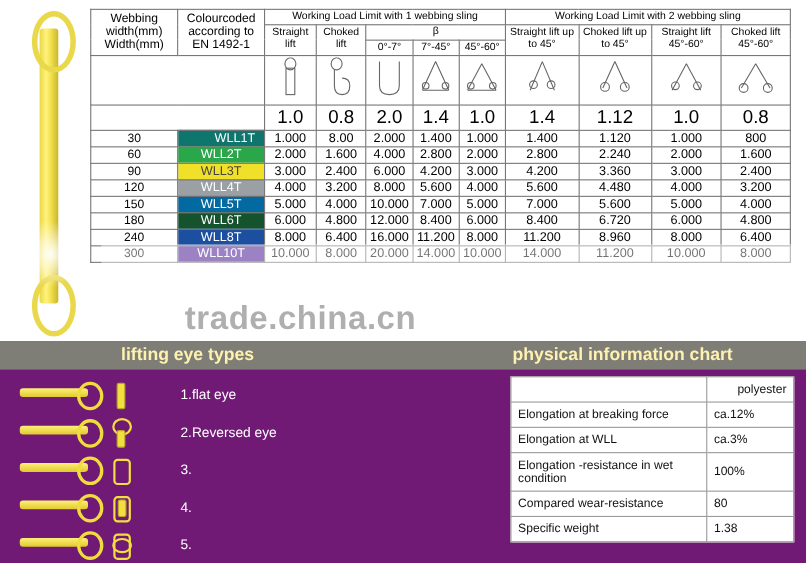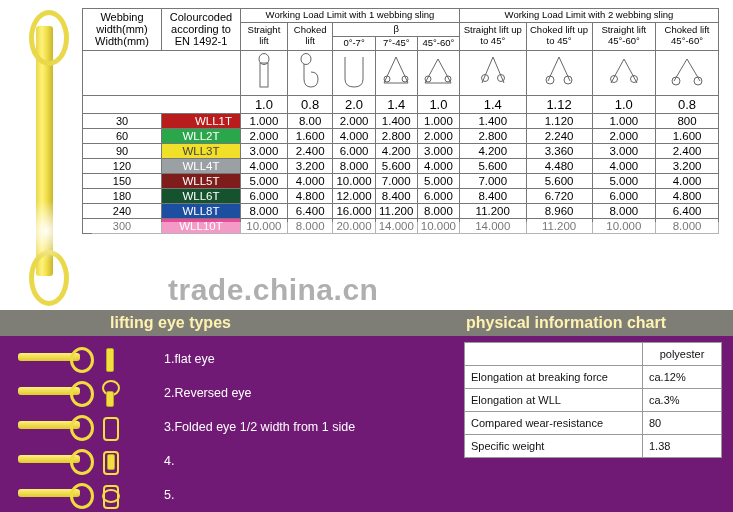--- a/index.html
+++ b/index.html
@@ -15,36 +15,36 @@
   .sling-loop.top{left:29px;top:10px;}
   .sling-loop.bot{left:29px;top:250px;}
   .sling-glow{position:absolute;left:18px;top:200px;width:56px;height:62px;background:radial-gradient(ellipse at center,rgba(255,255,255,.95) 0%,rgba(255,255,255,0) 70%);}
 
   
   table.main{position:absolute;left:82px;top:8px;border-collapse:collapse;width:637px;font-size:11px;color:#000;}
   table.main td,table.main th{border:1px solid #777;padding:1px 3px;text-align:center;vertical-align:middle;background:#fff;font-weight:normal;}
   .hdr{background:#eceae4;}
   .lead{background:#efece6;font-weight:bold;}
   .smallhdr{font-size:9.5px;line-height:1.15;margin-top:21px;}
-  .ratio{font-size:13px;background:#fff;}
+  .ratio{font-size:17px;background:#fff;}
   .wcol{width:72px;}
   .ccol{width:72px;}
   .dcell{height:42px;}
   td.valcell{font-size:11.5px;}
 
   
   .cc{color:#fff;font-weight:bold;font-size:11.5px;text-align:center;}
-  .cc.violet{background:#b91c1c;padding-left:28px;}
+  .cc.violet{background:#0f766e;padding-left:28px;}
   .cc.green{background:#2aa64b;}
   .cc.yellow{background:#f0e02a;color:#444;}
   .cc.grey{background:#9aa0a4;}
-  .cc.red{background:#7f1d1d;}
+  .cc.red{background:#0369a1;}
   .cc.brown{background:#14532d;}
   .cc.blue{background:#1d4fa0;}
-  .cc.orange{background:#ec4899;}
+  .cc.orange{background:#4c1d95;}
 
   
   .wm{position:absolute;font-weight:bold;color:rgba(120,120,120,.42);pointer-events:none;margin-top:45px;}
   #wm1{left:168px;top:228px;font-size:30px;letter-spacing:.5px;color:rgba(110,110,110,.55);}
   #wmband{position:absolute;left:92px;top:222px;width:637px;height:52px;background:rgba(255,255,255,.45);pointer-events:none;}
 
   
   #bottom{position:absolute;left:0;top:310px;width:733px;height:252px;background:#701a75;}
   #bottomband{position:absolute;left:0;top:0;width:733px;height:26px;background:#7e7e76;}
   .band-title{position:absolute;top:4px;font-weight:bold;font-size:16px;color:#fff2b0;}
@@ -62,21 +62,21 @@
 
   
   .thumb{position:absolute;left:18px;width:72px;height:22px;}
   .thumb .bar{position:absolute;left:0;top:7px;width:62px;height:8px;background:linear-gradient(180deg,#fff07a,#e0c92c);border-radius:3px;}
   .thumb .eye{position:absolute;left:52px;top:1px;width:18px;height:20px;border:3px solid #f0dc3c;border-radius:50%;}
 
   
   table.phys{position:absolute;left:464px;top:32px;border-collapse:collapse;width:258px;font-size:11px;background:#fff;}
   table.phys td{border:1px solid #9a9a9a;padding:5px 6px;background:#fff;color:#111;}
   table.phys td.val{text-align:left;width:66px;}
-  table.phys td.hdrv{text-align:center;font-weight:normal;margin-left:45px;}
+  table.phys td.hdrv{text-align:right;font-weight:normal;margin-left:45px;}
 </style>
 </head>
 <body>
 
 <div id="top">
 
   <div id="sling">
     <div class="sling-body"></div>
     <div class="sling-loop top"></div>
     <div class="sling-loop bot"></div>
@@ -341,21 +341,20 @@
           <span class="ei-stem" style="top:11px;height:14px;"></span>
         </span>
       <span class="num">2.</span>
       <span>Reversed eye</span>
     </div>
     <div class="eyerow">
       <span class="eyeicon">
           <span class="ei-fold"></span>
         </span>
       <span class="num">3.</span>
-      <span>Folded eye 1/2 width from 1 side</span>
     </div>
     <div class="eyerow">
       <span class="eyeicon">
           <span class="ei-fold"></span>
           <span class="ei-stem" style="left:7px;top:6px;height:14px;"></span>
         </span>
       <span class="num">4.</span>
     </div>
     <div class="eyerow">
       <span class="eyeicon">
@@ -374,20 +373,24 @@
     </tr>
     <tr>
       <td>Elongation at breaking force</td>
       <td class="val">ca.12%</td>
     </tr>
     <tr>
       <td>Elongation at WLL</td>
       <td class="val">ca.3%</td>
     </tr>
     <tr>
+      <td>Elongation -resistance in wet condition</td>
+      <td class="val">100%</td>
+    </tr>
+    <tr>
       <td>Compared wear-resistance</td>
       <td class="val">80</td>
     </tr>
     <tr>
       <td>Specific weight</td>
       <td class="val">1.38</td>
     </tr>
   </tbody>
     </table>
 

